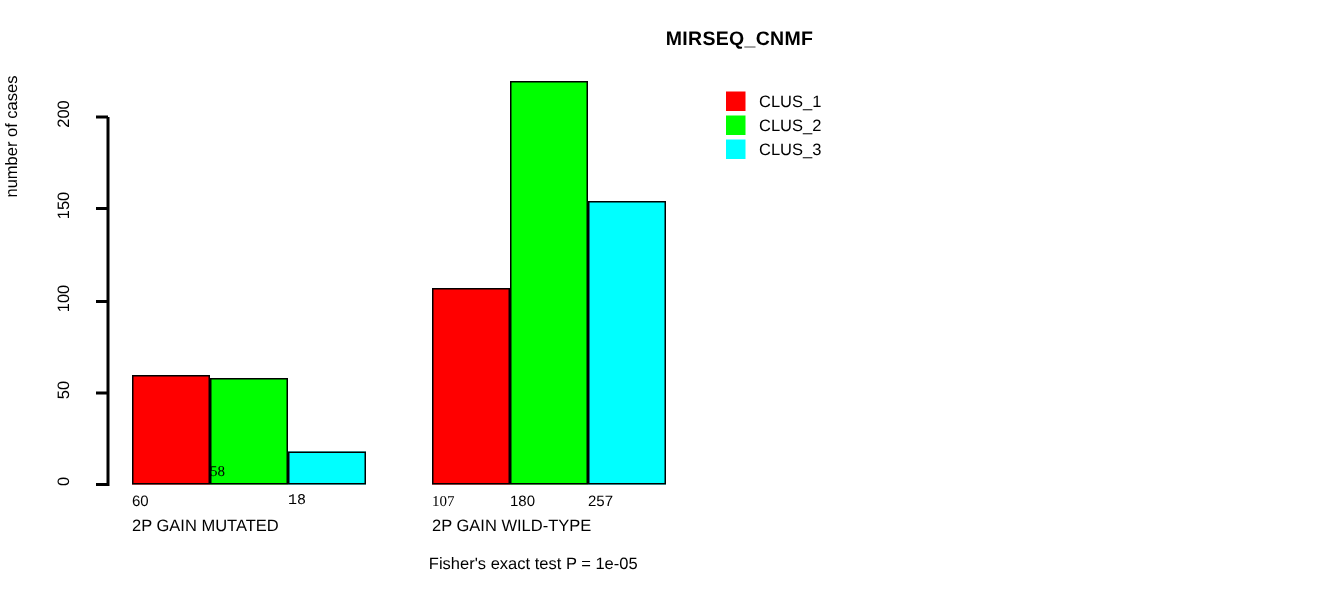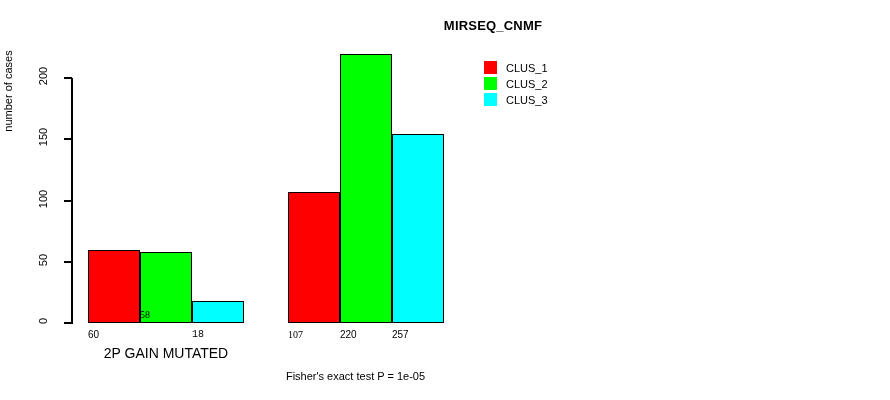--- a/index.html
+++ b/index.html
@@ -92,22 +92,22 @@
     bottom: auto;
   }
   .bar-value {
     position: absolute;
     font-size: 10px;
     text-align: left;
     white-space: nowrap;
   }
   .group-label {
     position: absolute;
-    font-size: 14px;
-    text-align: center;
+    font-size: 11px;
+    text-align: left;
     white-space: nowrap;
   }
 
   
   .legend {
     position: absolute;
     left: 484px;
     top: 60px;
   }
   .legend-row {
@@ -166,23 +166,24 @@
       <div class="bar" style="left: 88px; width: 52px; top: 249.5px; height: 73.5px; background: rgb(255, 0, 0);"></div>
       <div class="bar-value" style="left: 88px; width: 52px; top: 329px;">60</div>
       <div class="bar" style="left: 140px; width: 52px; top: 251.95px; height: 71.05px; background: rgb(0, 255, 0);"></div>
       <div class="bar-value" style="left: 140px; width: 52px; top: 309px; font-family: Liberation Serif, serif;">58</div>
       <div class="bar" style="left: 192px; width: 52px; top: 300.95px; height: 22.05px; background: rgb(0, 255, 255);"></div>
       <div class="bar-value" style="left: 192px; width: 52px; top: 329px; font-family: Liberation Mono, monospace;">18</div>
       <div class="group-label" style="left: 88px; width: 156px; top: 345px;">2P GAIN MUTATED</div>
       <div class="bar" style="left: 288px; width: 52px; top: 191.925px; height: 131.075px; background: rgb(255, 0, 0);"></div>
       <div class="bar-value" style="left: 288px; width: 52px; top: 329px; font-family: Liberation Serif, serif;">107</div>
       <div class="bar" style="left: 340px; width: 52px; top: 53.5px; height: 269.5px; background: rgb(0, 255, 0);"></div>
-      <div class="bar-value" style="left: 340px; width: 52px; top: 329px;">220</div>
+      <div class="bar-value" style="left: 340px; width: 52px; top: 329px;">180</div>
       <div class="bar" style="left: 392px; width: 52px; top: 134.35px; height: 188.65px; background: rgb(0, 255, 255);"></div>
       <div class="bar-value" style="left: 392px; width: 52px; top: 329px;">257</div>
+      <div class="group-label" style="left: 288px; width: 156px; top: 345px;">2P GAIN WILD-TYPE</div>
     </div>
 
   <div class="legend" id="legend-box">
       <div class="legend-row">
         <span class="legend-swatch" style="background: rgb(255, 0, 0);"></span>
         <span class="legend-text">CLUS_1</span>
       </div>
       <div class="legend-row">
         <span class="legend-swatch" style="background: rgb(0, 255, 0);"></span>
         <span class="legend-text">CLUS_2</span>

